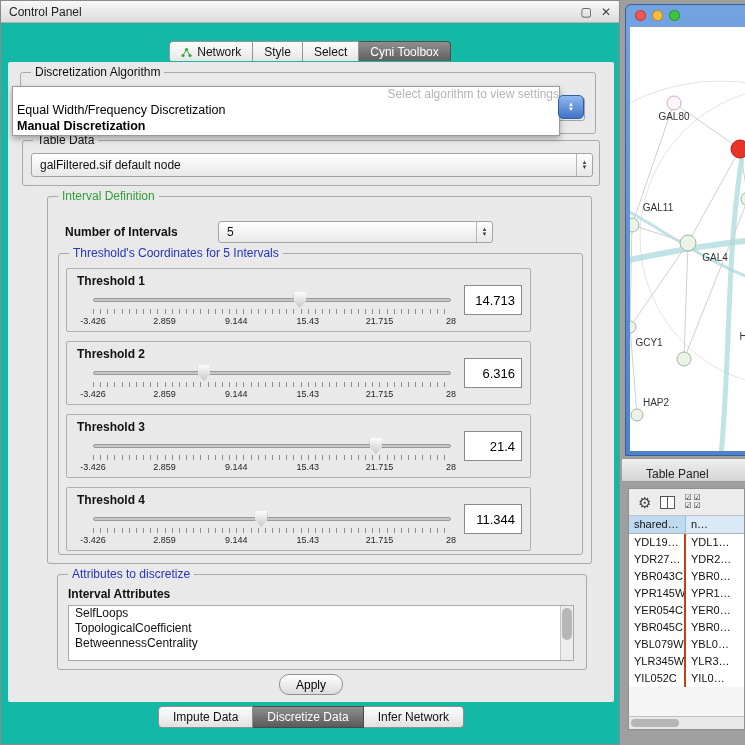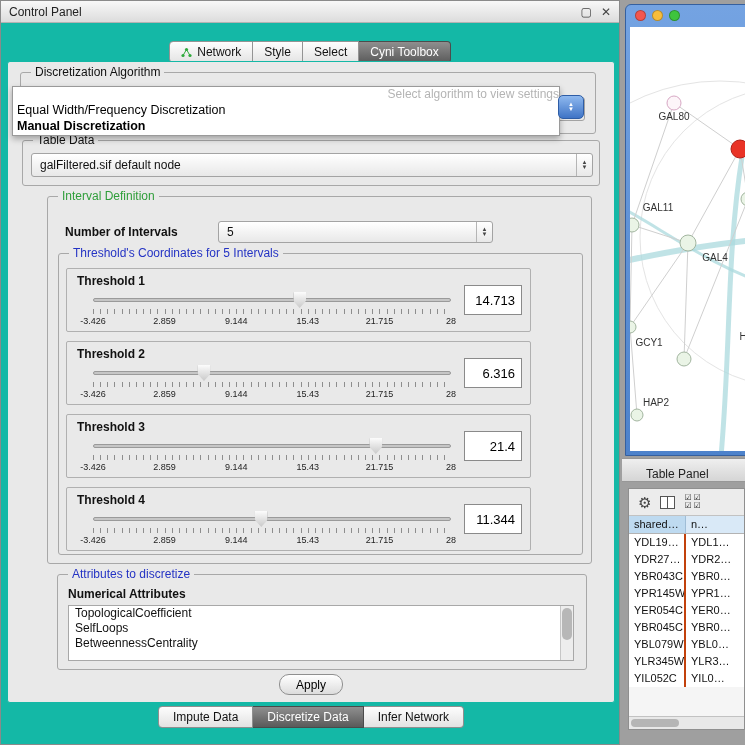--- a/index.html
+++ b/index.html
@@ -262,24 +262,24 @@
             <span style="left:80%">21.715</span>
             <span style="left:100%">28</span>
           </div>
           <input class="thr-value" value="11.344" style="">
         </div>
       </div>
     </div>
 
     <div class="group" id="attr-group">
       <span class="group-label blue">Attributes to discretize</span>
-      <span id="attr-heading">Numerical Attributes</span>
+      <span id="attr-heading">Interval Attributes</span>
       <div id="attr-list">
+        <div class="attr-item">SelfLoops</div>
         <div class="attr-item">TopologicalCoefficient</div>
-        <div class="attr-item">SelfLoops</div>
         <div class="attr-item">BetweennessCentrality</div>
         <div id="attr-scroll">
             <div class="sthumb"></div>
           </div>
       </div>
     </div>
 
     <button id="apply-btn">Apply</button>
   </div>
 

